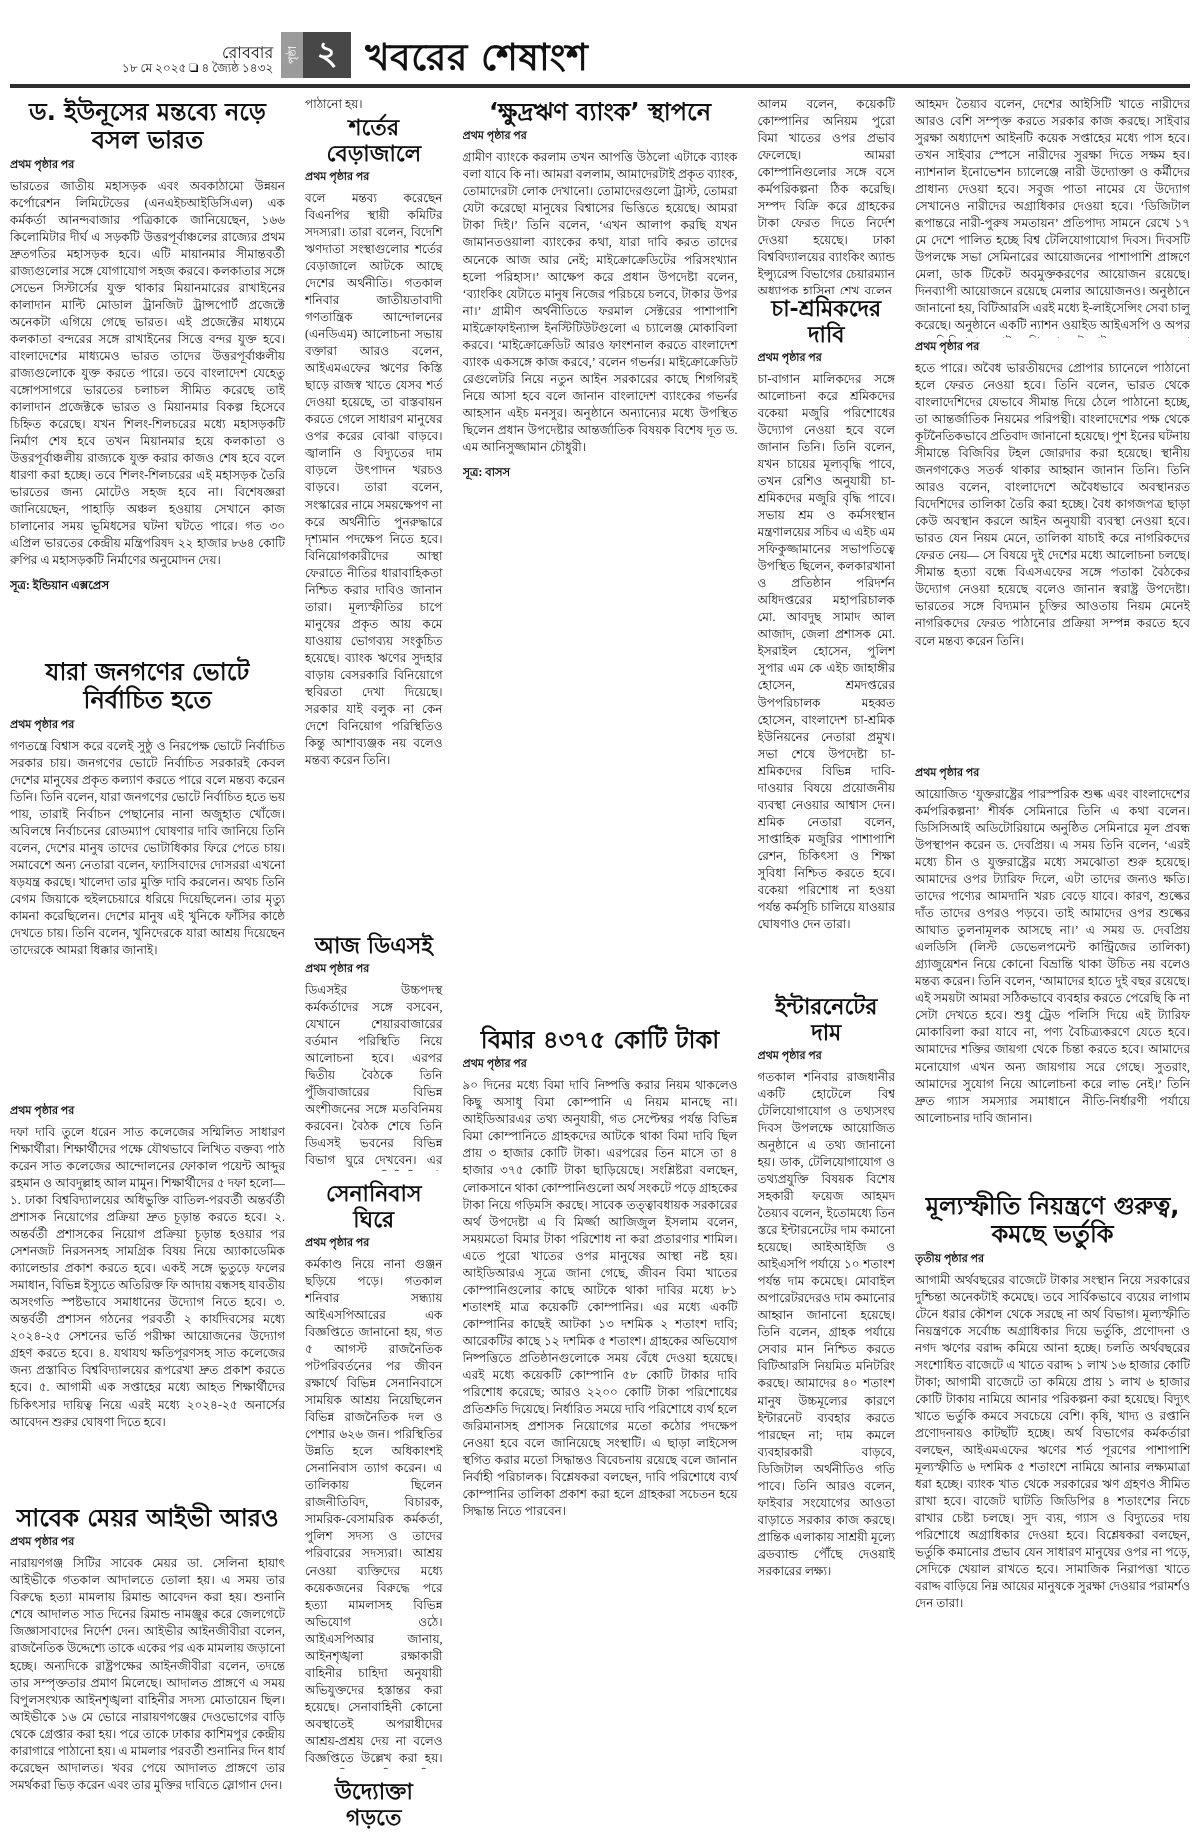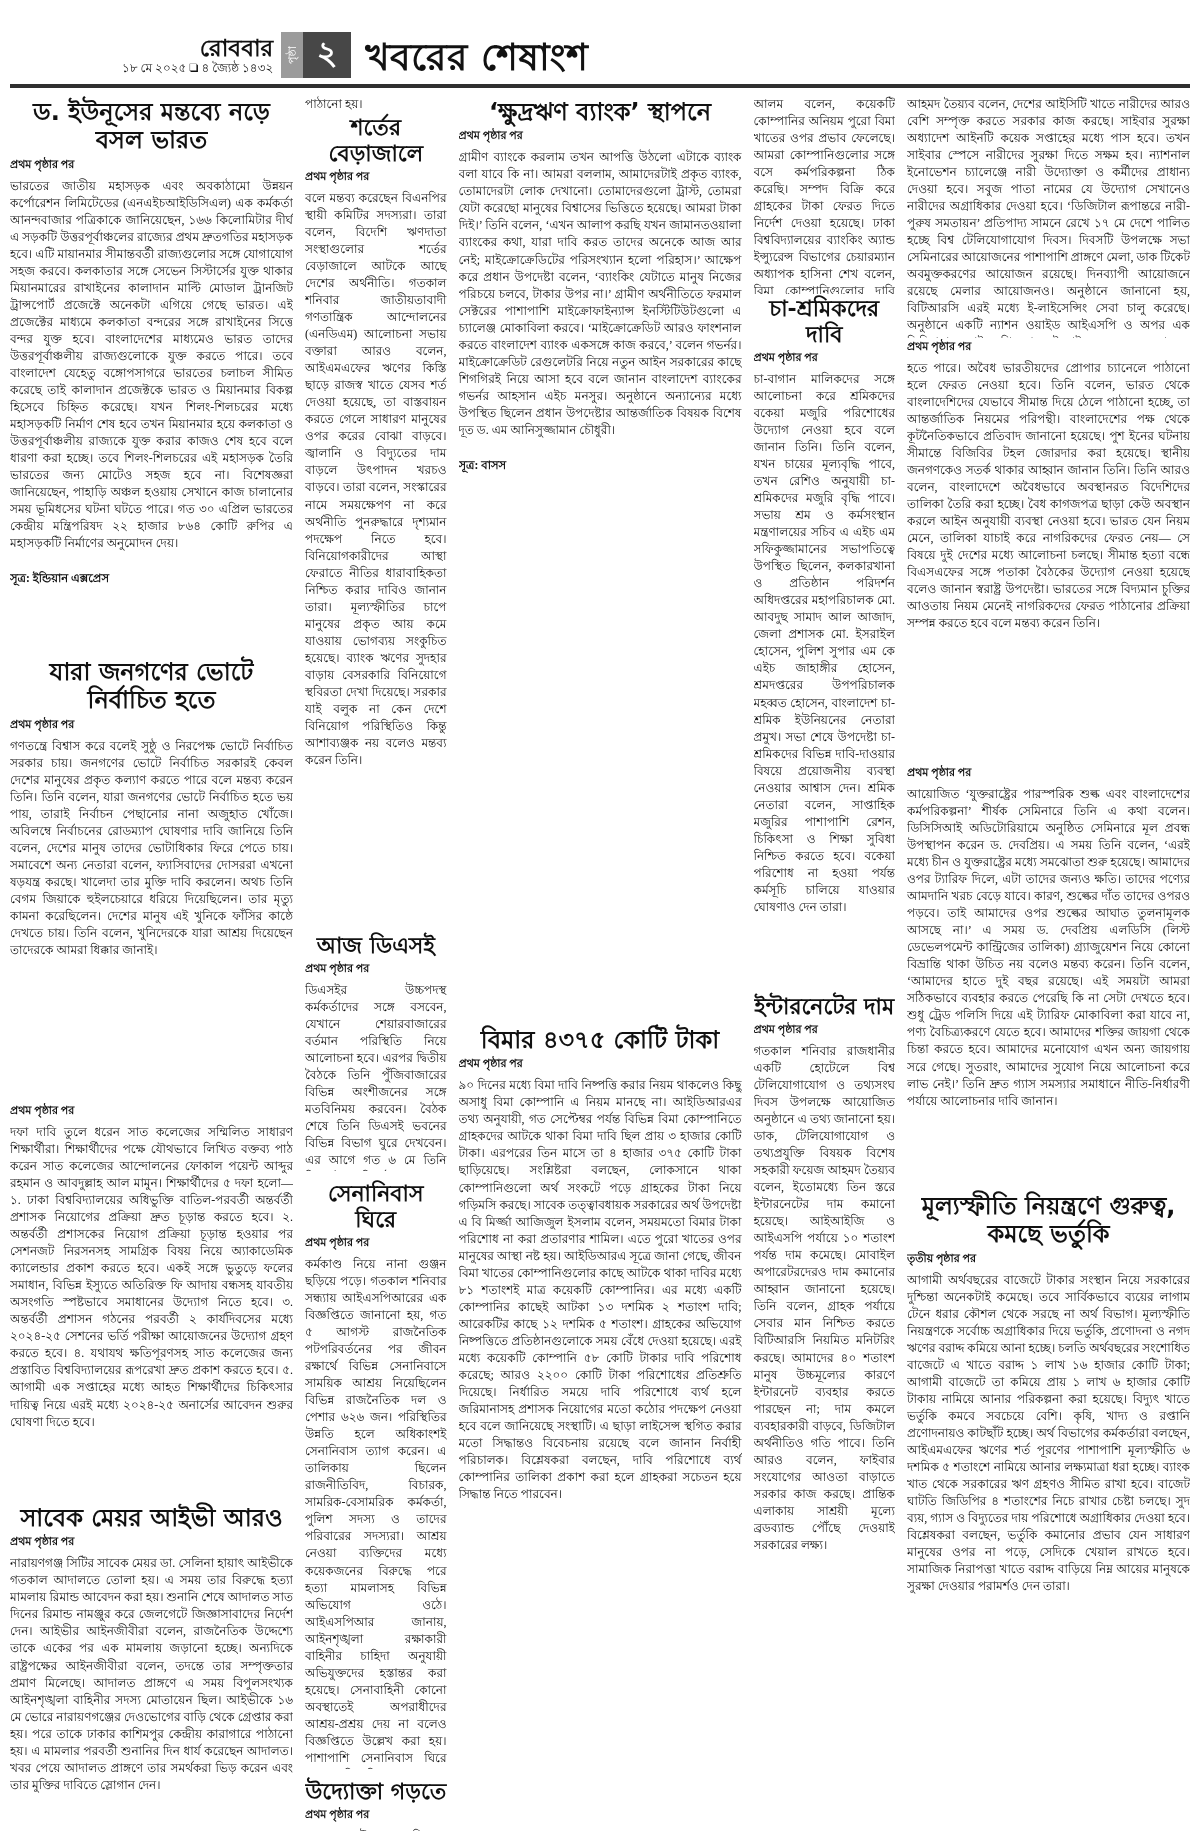--- a/index.html
+++ b/index.html
@@ -6,53 +6,53 @@
   body{
     width:1200px;height:1843px;overflow:hidden;color:#111;
     font-family:"Liberation Serif","DejaVu Serif",serif;
     -webkit-font-smoothing:antialiased;
   }
   .page{width:1180px;margin:0 auto;padding-top:20px;}
 
   
   .hdr{display:flex;align-items:flex-end;height:58px;}
   .hdr-date{margin-left:112px;text-align:right;line-height:1.15;padding-bottom:2px;}
-  .hdr-day{font-weight:bold;font-size:23px;}
+  .hdr-day{font-weight:normal;font-size:16px;}
   .hdr-dateline{font-size:12px;}
   .pg-label{width:22px;height:46px;background:#9b9b9b;color:#fff;margin-left:8px;
     display:flex;align-items:center;justify-content:center;font-size:11px;
     writing-mode:vertical-rl;transform:rotate(180deg);}
   .pg-num{width:48px;height:46px;background:#474747;color:#fff;margin-right:14px;
     display:flex;align-items:center;justify-content:center;font-size:32px;font-weight:bold;
     font-family:"DejaVu Sans",sans-serif;}
   .sect-title{font-size:37px;font-weight:bold;letter-spacing:.5px;line-height:1;
     font-family:"DejaVu Sans","Liberation Sans",sans-serif;padding-bottom:2px;}
   .mast{margin-left:auto;text-align:right;line-height:1;padding-bottom:2px;}
   .mast-tag{font-size:9.5px;letter-spacing:.5px;margin-bottom:2px;margin-right:4px;}
   .mast-row{display:flex;align-items:center;justify-content:flex-end;}
   .mast-seal{width:20px;height:20px;border-radius:50%;background:#161616;margin-right:-6px;
     position:relative;z-index:2;border:2px solid #fff;}
   .mast-title{font-size:40px;font-weight:bold;letter-spacing:1px;
     font-family:"DejaVu Sans","Liberation Sans",sans-serif;}
   .hdr-rule{height:4px;background:#2f2f2f;margin-top:6px;}
 
   
-  .grid{display:grid;grid-template-columns:2fr 1fr 2fr 1fr 2fr;gap:12px;
+  .grid{display:grid;grid-template-columns:2fr 1fr 2fr 1fr 2fr;gap:20px;
     margin-top:8px;height:1735px;overflow:hidden;}
   .colgrp{overflow:hidden;}
 
   .article{overflow:hidden;margin-bottom:8px;}
   .hl{font-weight:bold;text-align:center;line-height:1.18;margin:2px 0 1px;
     font-family:"DejaVu Sans","Liberation Sans",sans-serif;}
   .hl-wide{font-size:24px;}
   .hl-narrow{font-size:22px;}
   .cont{font-size:11px;font-weight:bold;margin-bottom:3px;}
   .body-txt{font-size:12px;line-height:1.42;text-align:justify;
     text-justify:inter-word;word-break:break-word;}
-  .src{font-size:11.5px;font-weight:bold;margin-top:18px;}
+  .src{font-size:11.5px;font-weight:bold;margin-top:8px;}
   .lead-frag{font-size:12px;line-height:1.42;text-align:justify;}
 </style>
 </head>
 <body>
 
 <div class="page">
 
   <div class="hdr">
     <div class="hdr-date">
       <div class="hdr-day">রোববার</div>

